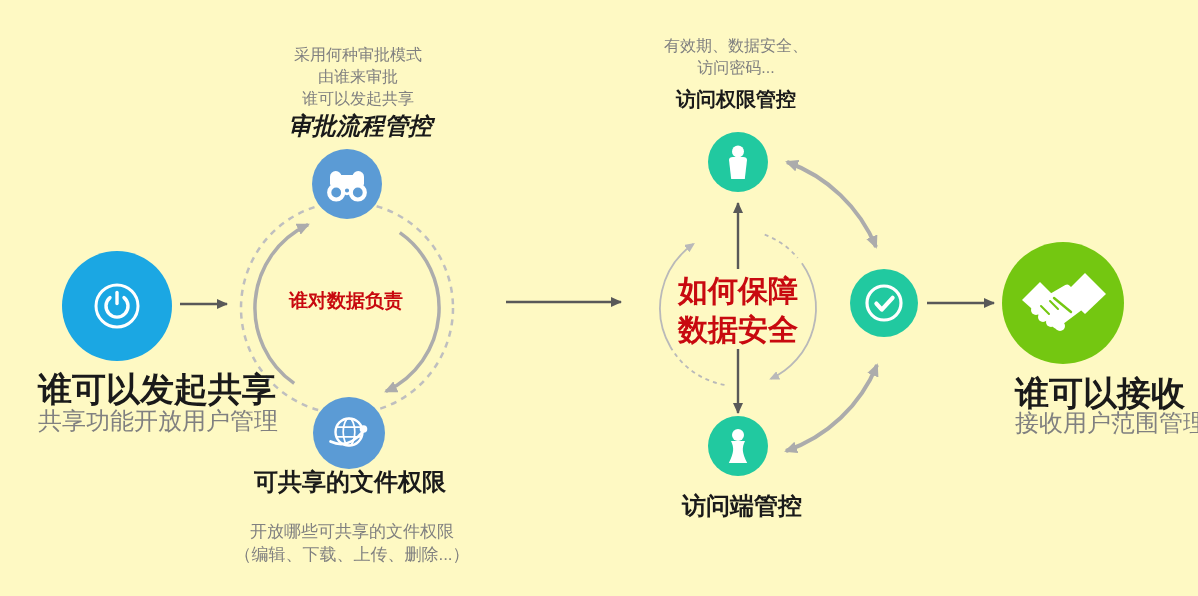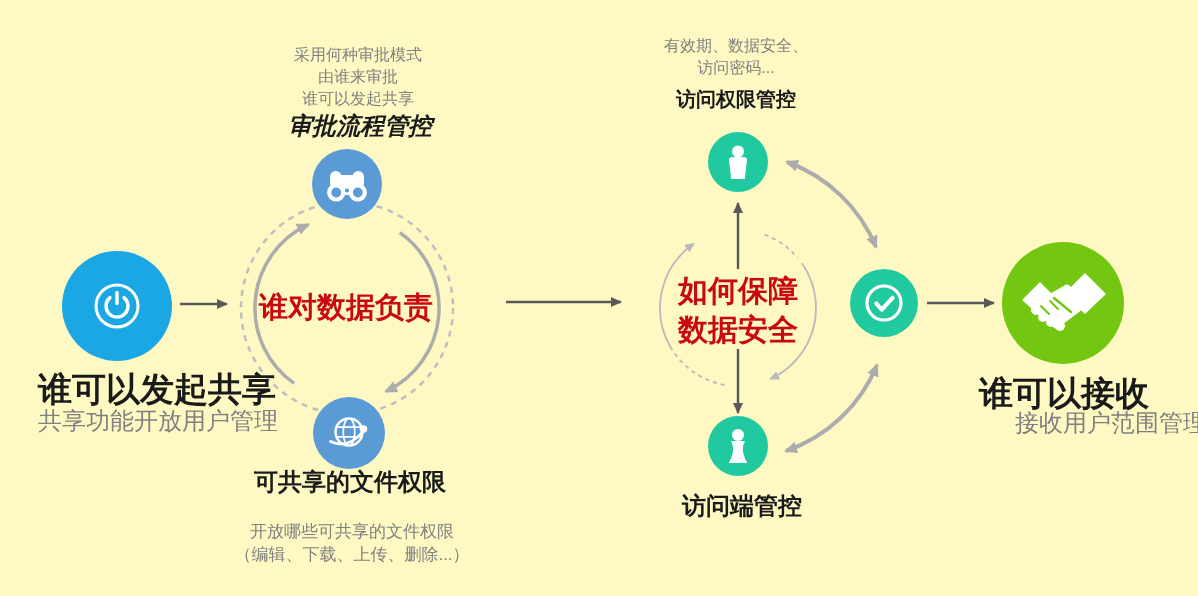--- a/index.html
+++ b/index.html
@@ -15,21 +15,21 @@
   .blk{position:absolute;text-align:center;white-space:nowrap;}
   .h{font-weight:bold;color:var(--heading);}
   .n{color:var(--note-gray);}
   .red{color:var(--red);font-weight:bold;}
   .fs16{font-size:16px;line-height:22px;}
   .fs17{font-size:17px;line-height:23px;}
   .fs18{font-size:24px;}
   .fs23{font-size:20px;}
   .fs24{font-size:24px;}
   .fs26{font-size:34px;font-family:Liberation Mono, monospace;}
-  .fs29{font-size:29px;}
+  .fs29{font-size:19px;}
   .fs30{font-size:30px;line-height:39px;}
 </style>
 </head>
 <body>
 
 <div class="stage">
 
   <svg class="layer" width="1198" height="596" viewBox="0 0 1198 596">
     <defs>
       <marker id="mDark" markerUnits="userSpaceOnUse" markerWidth="12" markerHeight="10" refX="10" refY="5" orient="auto">
@@ -161,16 +161,16 @@
   </div>
 
   <div class="blk n fs16" style="left:616px;top:35px;width:240px;">
     <div>有效期、数据安全、</div>
     <div>访问密码...</div>
   </div>
   <div class="blk h fs23" style="left:616px;top:86px;width:240px;">访问权限管控</div>
 
   <div class="blk h fs24" style="left:622px;top:490px;width:240px;">访问端管控</div>
 
-  <div class="txt h fs26" style="left:979px;top:371px;">谁可以接收</div>
+  <div class="txt h fs26" style="left:1015px;top:371px;">谁可以接收</div>
   <div class="txt n fs18" style="left:1015px;top:407px;">接收用户范围管理</div>
 
 </div>
 
 </body></html>

